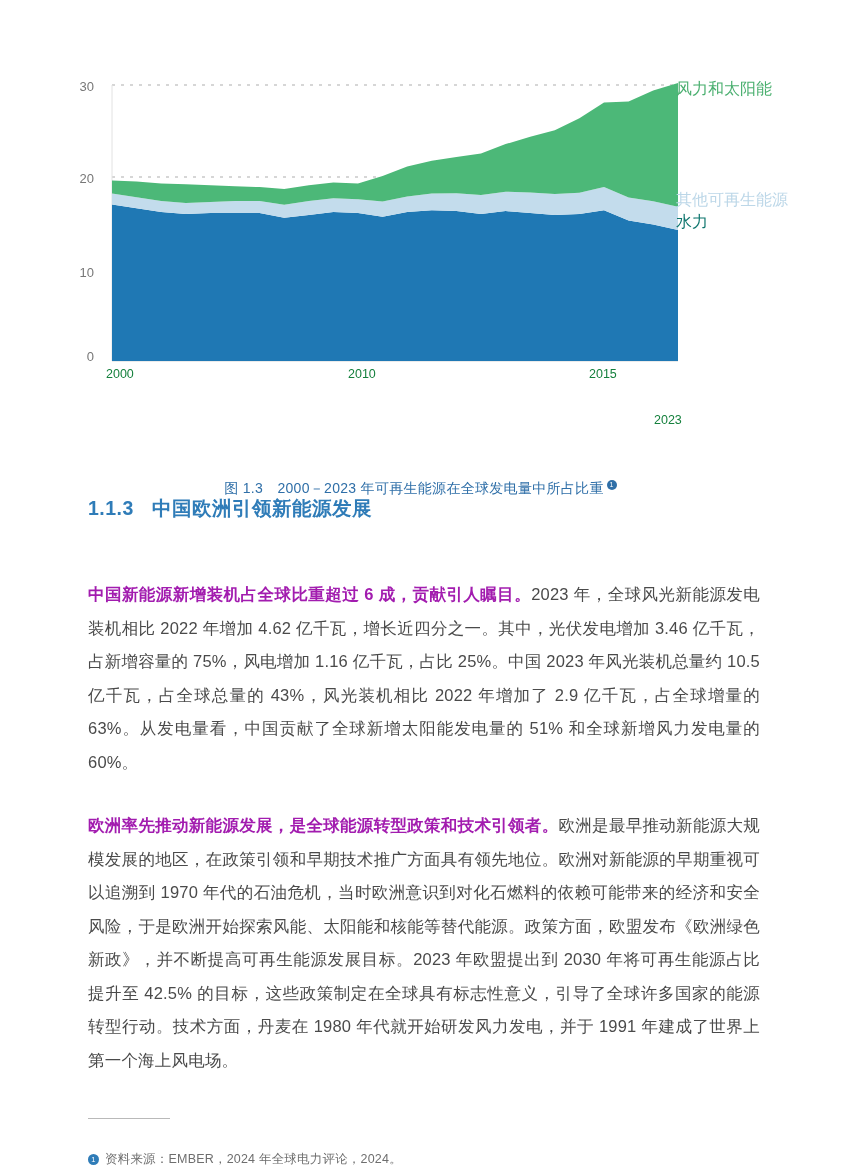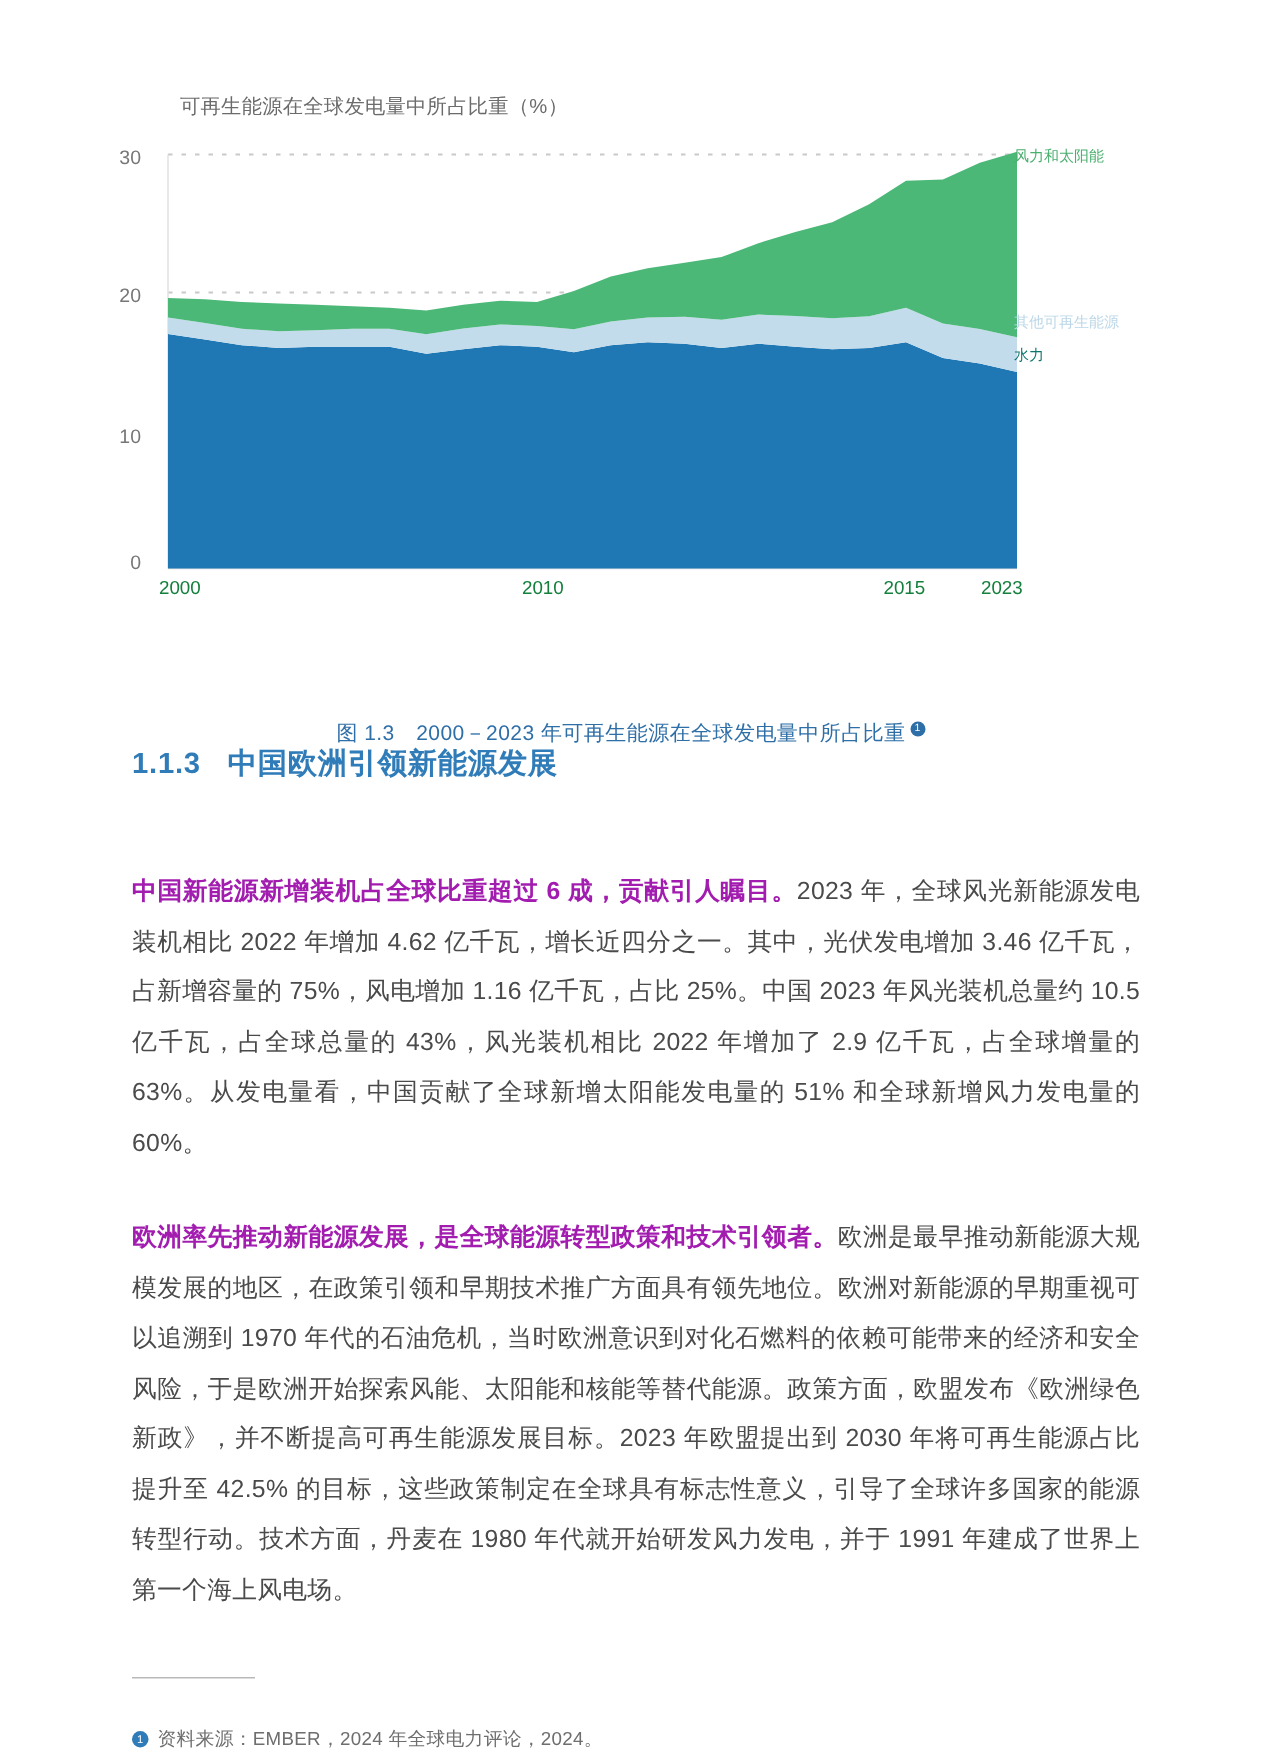--- a/index.html
+++ b/index.html
@@ -62,21 +62,21 @@
 
   .xlabel {
     position: absolute;
     font-size: 12.5px;
     color: #15803d;
     top: 296px;
   }
 
   .series-label {
     position: absolute;
-    font-size: 10px;
+    font-size: 16px;
     white-space: nowrap;
   }
   .lab-windsolar { color: #4aaf6f; left: 578px; top: 8px; }
   .lab-other     { color: #bcd7e8; left: 578px; top: 119px; }
   .lab-hydro     { color: #0f766e; left: 578px; top: 141px; }
 
   .fig-caption {
     position: absolute;
     top: 418px;
     width: 841px;
@@ -161,33 +161,32 @@
     vertical-align: 1px;
   }
 </style>
 </head>
 <body>
 
 <div class="page">
 
   <div class="figure-block">
 
-    <div class="chart-title">可再生能源在全球发电量中所占比重（%）</div>
 
     <div class="chart-wrap">
 
       <div class="ylabel" style="left:-30px; top:8px;">30</div>
       <div class="ylabel" style="left:-30px; top:100px;">20</div>
       <div class="ylabel" style="left:-30px; top:194px;">10</div>
       <div class="ylabel" style="left:-30px; top:278px;">0</div>
 
       <div class="xlabel" style="left:8px;">2000</div>
       <div class="xlabel" style="left:250px;">2010</div>
       <div class="xlabel" style="left:491px;">2015</div>
-      <div class="xlabel" style="left:556px;">2023</div>
+      <div class="xlabel" style="left:556px;margin-top:46px;">2023</div>
 
       <svg class="plot-svg" width="700" height="300" viewBox="0 0 700 300">
 
         <line x1="14" y1="14" x2="580" y2="14" stroke="#c9c9c9" stroke-width="1.4" stroke-dasharray="3 6"></line>
         <line x1="14" y1="106" x2="580" y2="106" stroke="#c9c9c9" stroke-width="1.4" stroke-dasharray="3 6"></line>
 
         <line x1="14" y1="290" x2="14" y2="14" stroke="#e2e2e2" stroke-width="1"></line>
         <line x1="14" y1="290" x2="580" y2="290" stroke="#d8d8d8" stroke-width="1"></line>
 
         <path fill="#1f78b4" d="M14,290

